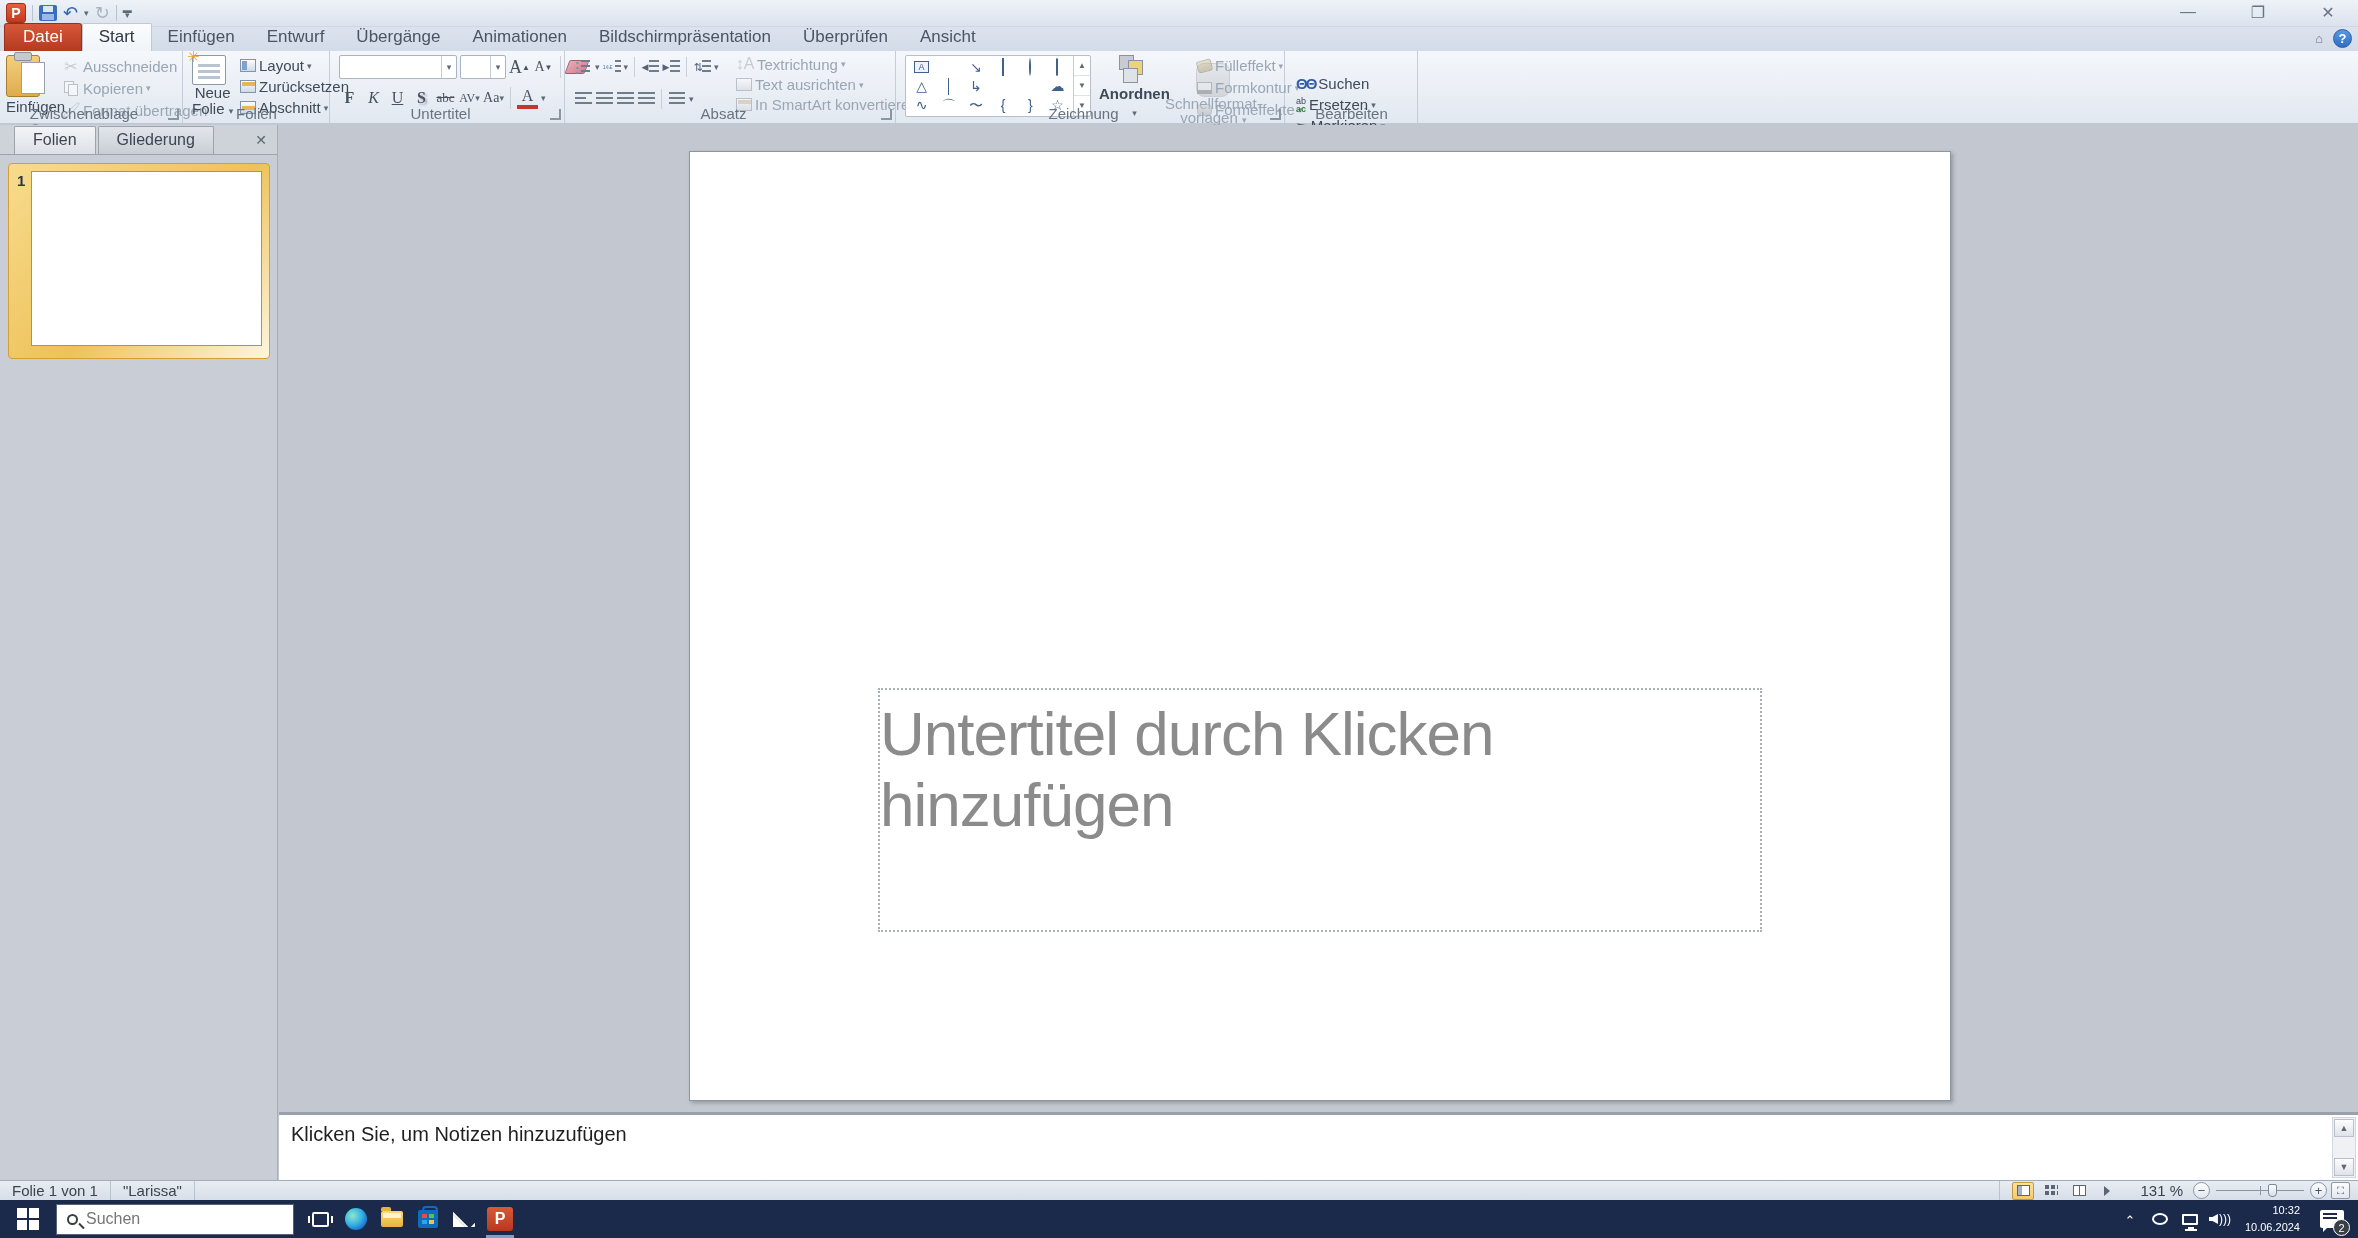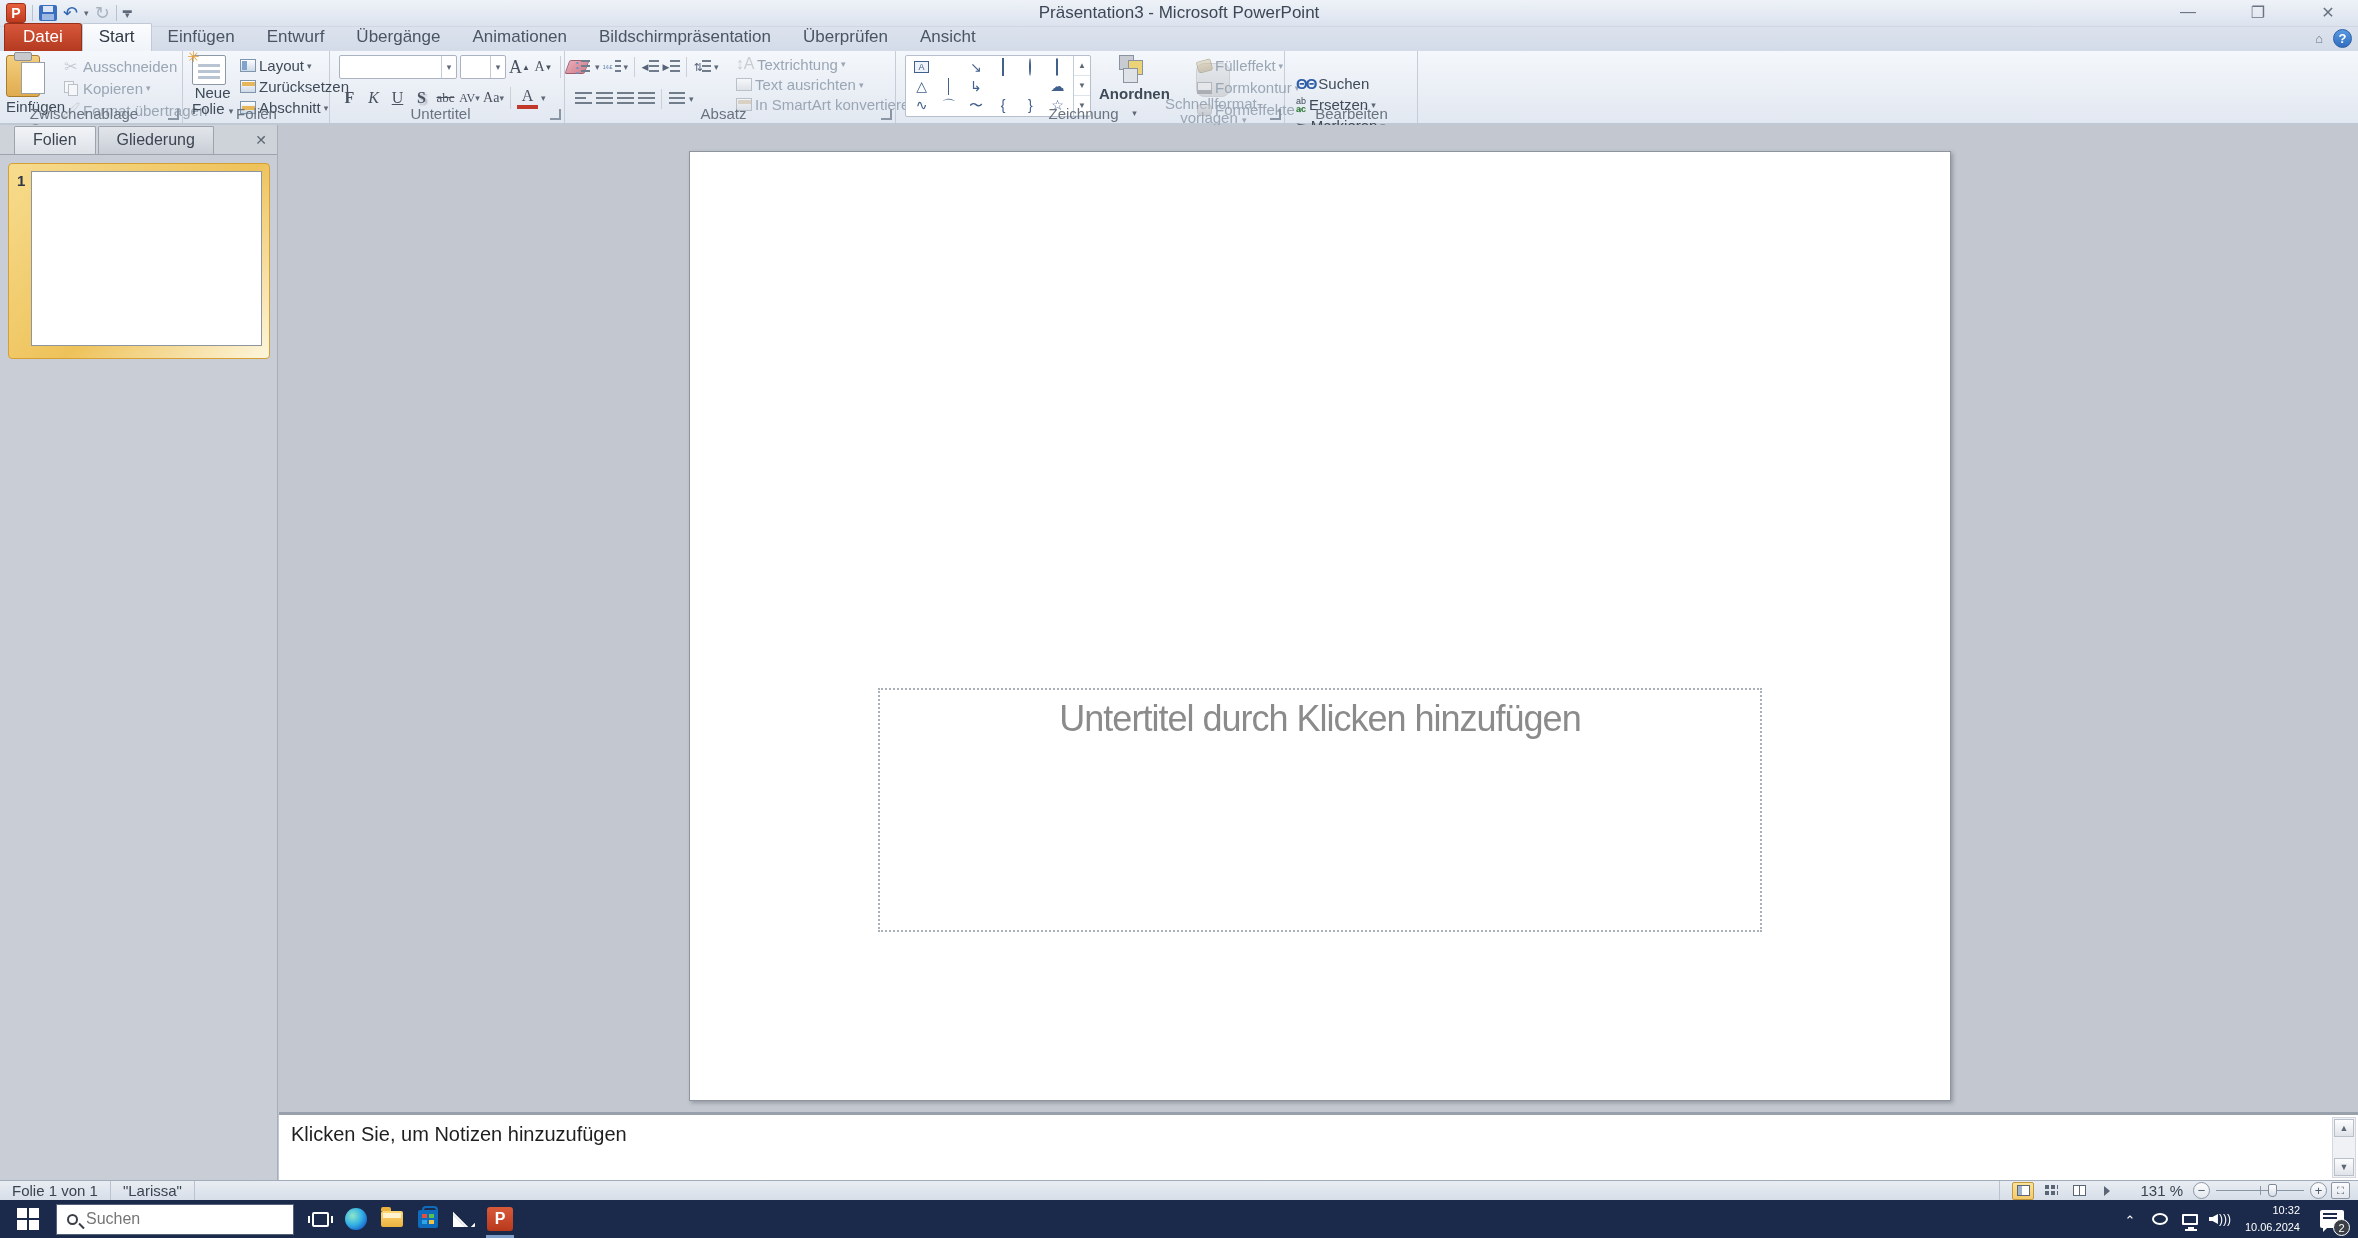--- a/index.html
+++ b/index.html
@@ -133,21 +133,21 @@
 
   
   #mainarea { position:absolute; left:279px; top:125px; right:0; bottom:58px; background:#c3c8d0; }
   #canvas-zone { position:absolute; left:0; top:0; right:0; bottom:68px; }
   #slide { position:absolute; left:410px; top:26px; width:1262px; height:950px; background:#fff;
     border:1px solid #8e959e; box-shadow:2px 2px 4px rgba(90,95,105,.45); }
   .placeholder { position:absolute; border:2px dotted #aab0b8; }
   #title-ph { left:93px; top:294px; width:1073px; height:204px; display:flex; align-items:center; justify-content:center; }
   #title-ph-text { font-size:67px; color:#1f1f1f; letter-spacing:-1px; }
   #subtitle-ph { left:188px; top:536px; width:884px; height:244px; display:flex; justify-content:center; }
-  #subtitle-ph-text { font-size:36px; color:#8b8b8b; margin-top:8px; letter-spacing:-1px; }
+  #subtitle-ph-text { font-size:62px; color:#8b8b8b; margin-top:8px; letter-spacing:-1px; }
 
   
   #notes { position:absolute; left:0; right:0; bottom:0; height:68px; background:#fff; border-top:3px solid #98a0ab; }
   #notes-text { position:absolute; left:12px; top:8px; font-size:20px; color:#1f1f1f; }
   #notes-scroll { position:absolute; right:2px; top:2px; width:24px; bottom:2px; background:#f0f1f4; border:1px solid #d4d8de; }
   .sarrow { position:absolute; left:1px; right:1px; height:18px; background:linear-gradient(#fdfdfe,#dfe3e9); border:1px solid #b9c0ca;
     display:flex; align-items:center; justify-content:center; font-size:9px; color:#5d6876; }
   .sarrow.up { top:1px; } .sarrow.down { bottom:1px; }
 
   
@@ -232,21 +232,20 @@
       <div class="save-ico"></div>
       <div class="undo-ico">↶</div>
       <span class="caret">▾</span>
       <div class="redo-ico">↻</div>
       <div class="qat-sep"></div>
       <div class="qat-more">
           <span>▬</span>
           <span>▾</span>
         </div>
     </div>
-    <div id="title-text">Präsentation3  -  Microsoft PowerPoint</div>
     <div class="winbtns">
       <div class="winbtn">—</div>
       <div class="winbtn">❐</div>
       <div class="winbtn">✕</div>
     </div>
   </div>
 
   <div id="tabrow">
     <div class="tab file">Datei</div>
     <div class="tab active">Start</div>

